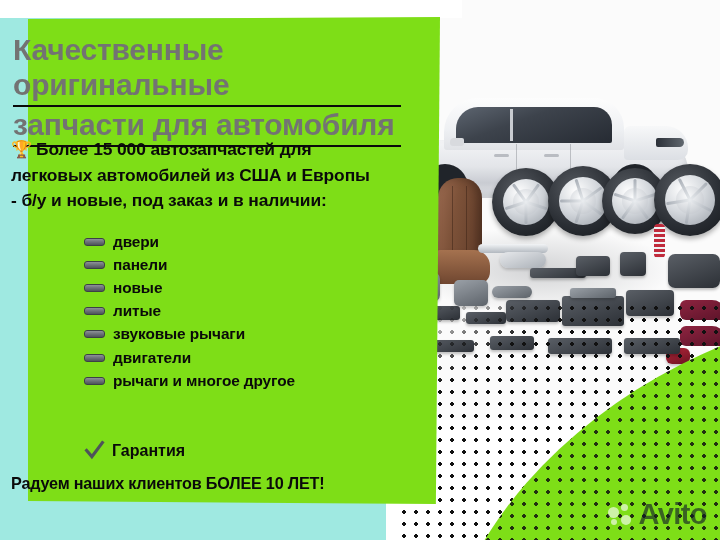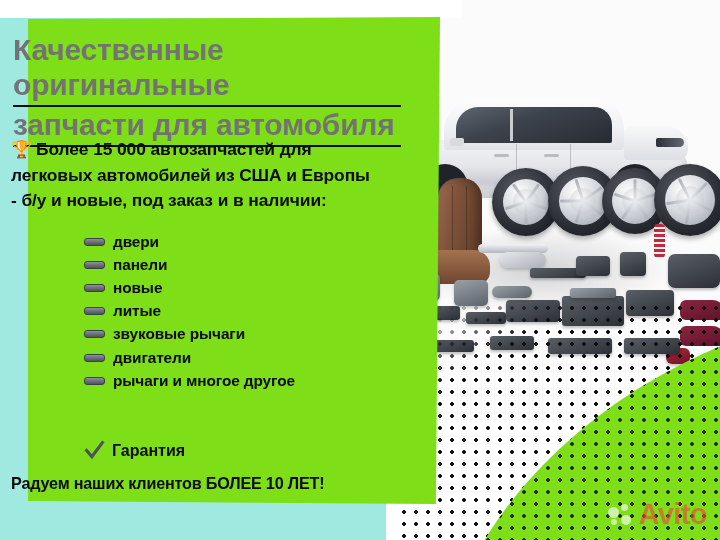--- a/index.html
+++ b/index.html
@@ -188,21 +188,21 @@
     font-size:16.2px; font-weight:bold; color:#0a0a0a; letter-spacing:-.2px;
   }
 
   
   .avito {
     position:absolute; right:13px; bottom:11px; z-index:8;
     display:flex; align-items:center; opacity:.62;
   }
   .avito-dots { position:relative; width:26px; height:22px; margin-right:5px; }
   .avito-dots i { position:absolute; border-radius:50%; background:#ffffff; display:block; }
-  .avito-word { font-size:29px; font-weight:bold; color:#ef4444; letter-spacing:-.6px; line-height:1; }
+  .avito-word { font-size:29px; font-weight:bold; color:#0f172a; letter-spacing:-.6px; line-height:1; }
 </style>
 </head>
 <body>
 
 <div id="ad">
 
   <div class="photo-layer">
     <div class="photo-bg"></div>
     <div class="floor-shadow"></div>
 

